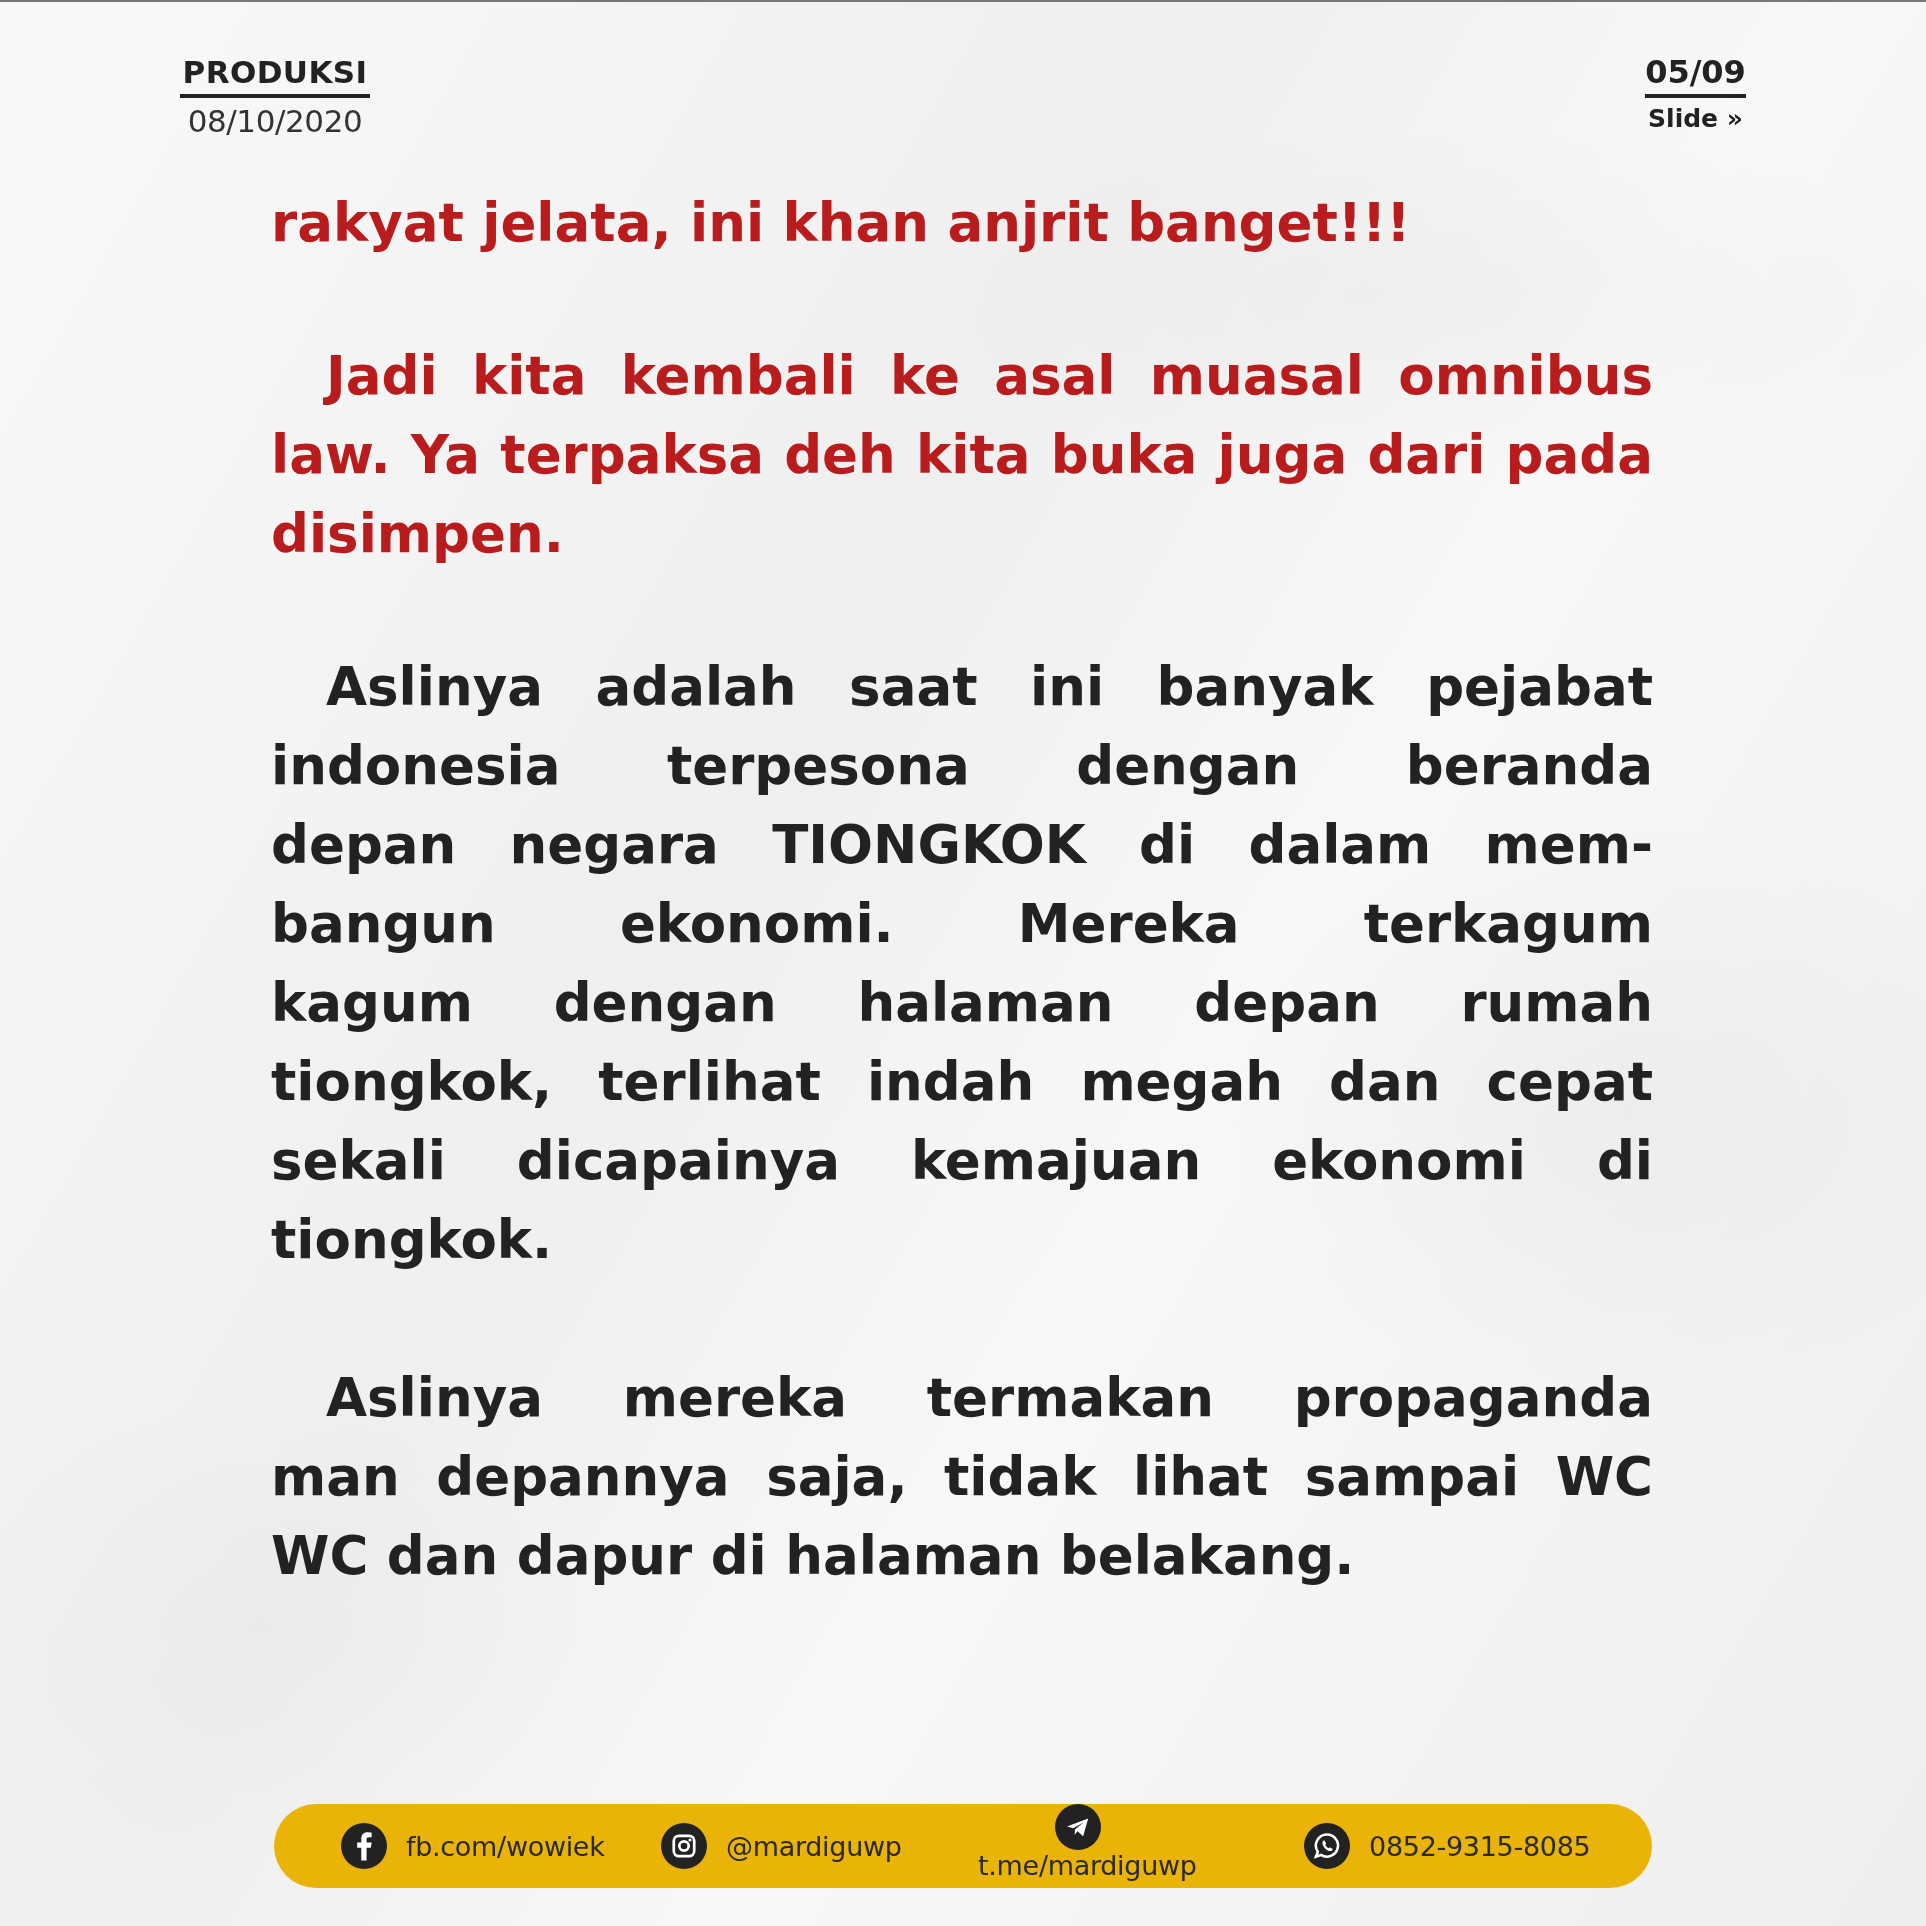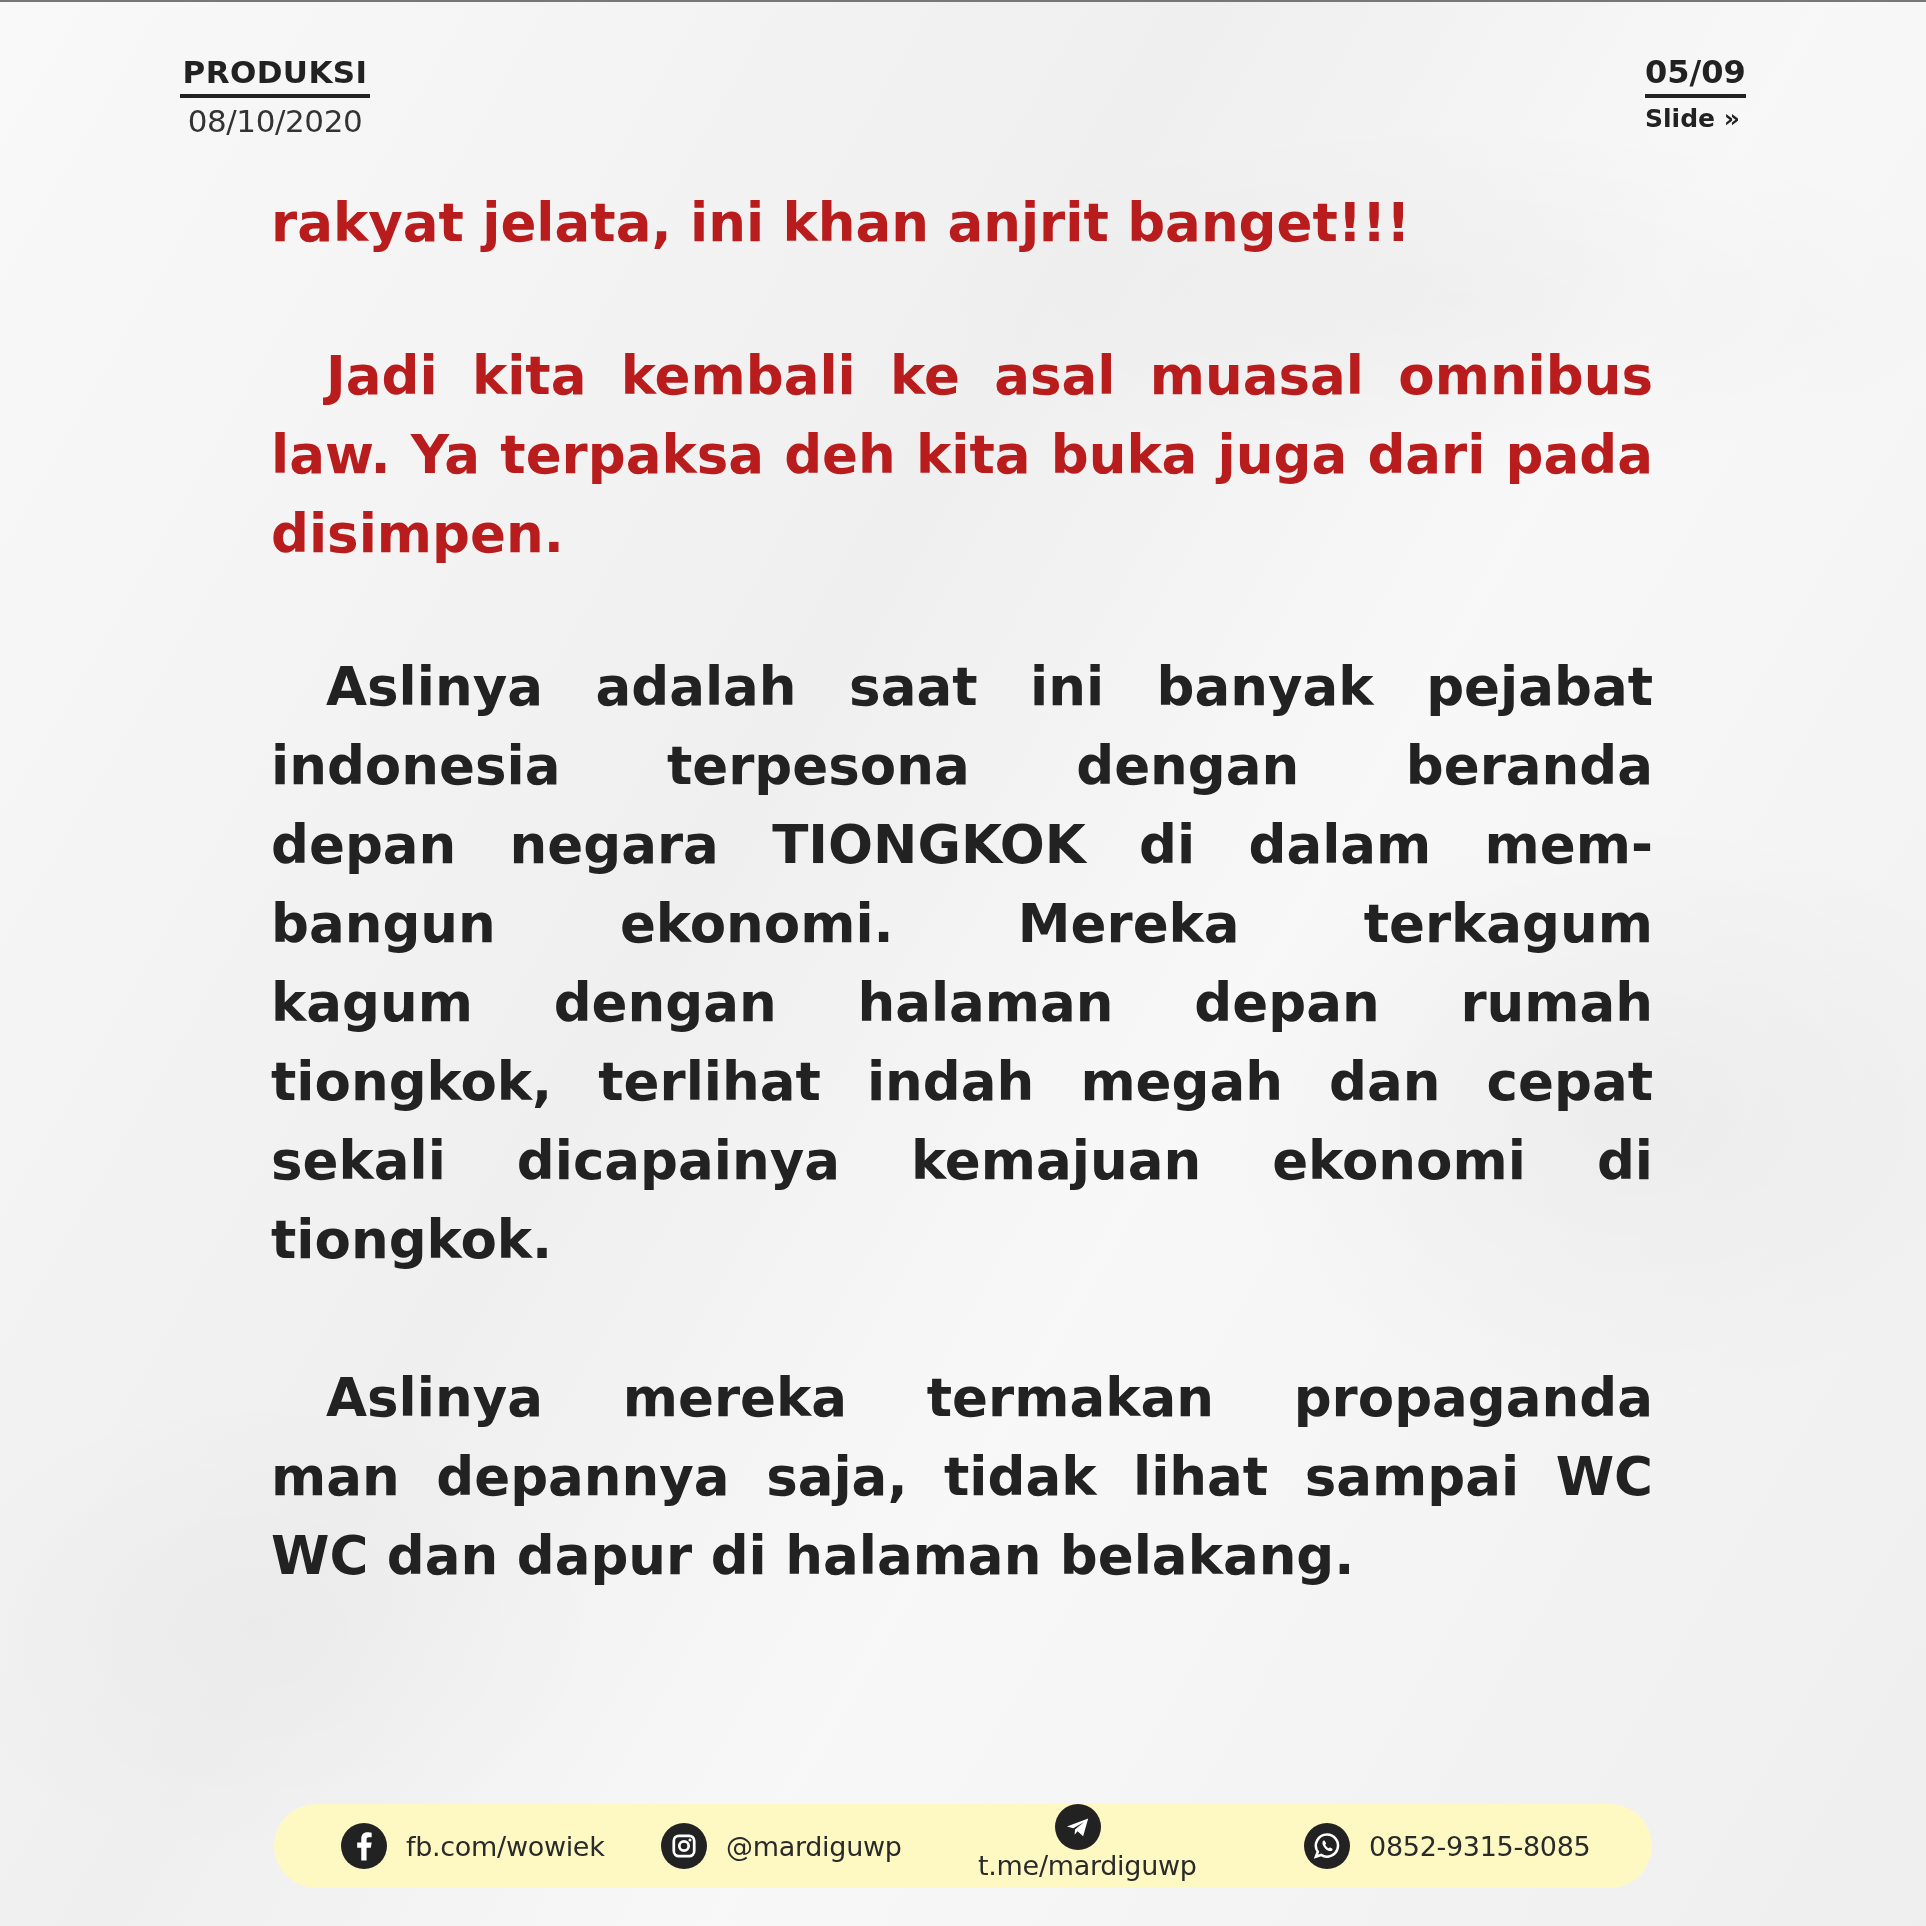--- a/index.html
+++ b/index.html
@@ -57,20 +57,21 @@
     font-size: 31px;
     line-height: 36px;
     color: #333;
     letter-spacing: -0.4px;
   }
   .hdr-right {
     position: absolute;
     left: 1645px;
     top: 53px;
     width: 101px;
+    text-align: center;
   }
   .hdr-right .page {
     font-weight: bold;
     font-size: 32px;
     line-height: 38px;
     color: #222;
   }
   .hdr-right .slide {
     font-weight: bold;
     font-size: 25px;
@@ -119,21 +120,21 @@
   }
 
   
   .footer {
     position: absolute;
     left: 274px;
     top: 1804px;
     width: 1378px;
     height: 84px;
     border-radius: 42px;
-    background: #fef9c3;
+    background: #eab308;
     display: flex;
     align-items: center;
   }
   .social {
     position: absolute;
     display: flex;
     align-items: center;
     top: 0;
     height: 84px;
   }

